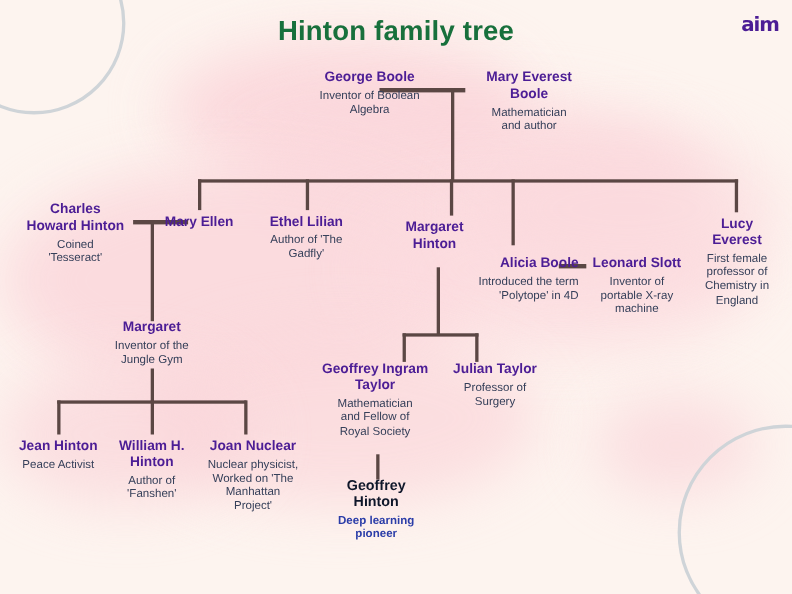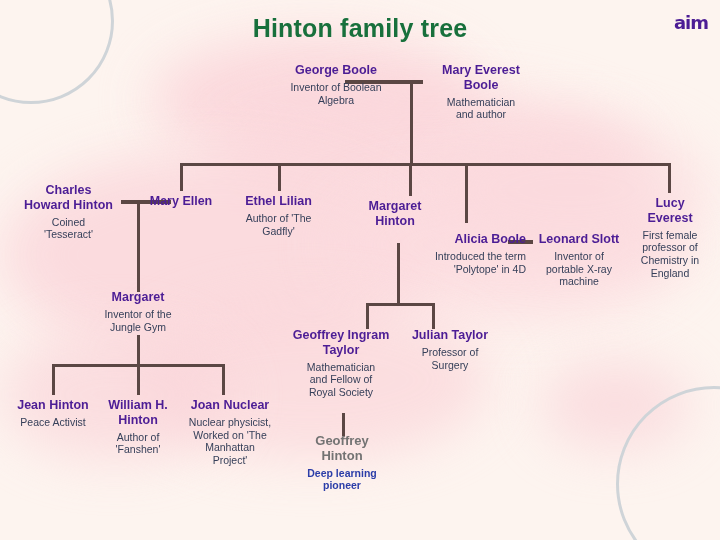--- a/index.html
+++ b/index.html
@@ -44,21 +44,21 @@
   
   .node{position:absolute;text-align:center;}
   .name{
     font-size:12.5px;font-weight:bold;color:#4c1d95;
     line-height:1.18;white-space:pre-line;
   }
   .desc{
     font-size:10.5px;color:#36405a;line-height:1.22;margin-top:3px;
     white-space:pre-line;
   }
-  .node.highlight .name{color:#737373;font-size:13px;}
+  .node.highlight .name{color:#0f172a;font-size:13px;}
   .node.highlight .desc{color:#2b3da8;font-weight:bold;}
 
   
   .line{position:absolute;background:#5b4744;}
   .vline{width:3px;}
   .hline{height:3px;}
   .mline{height:4px;background:#5b4744;}
 </style>
 </head>
 <body>

